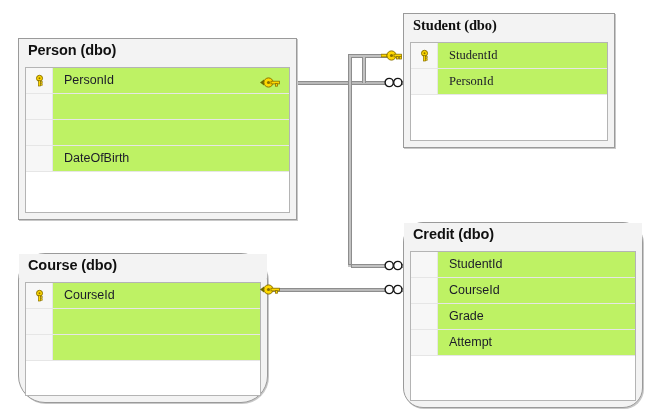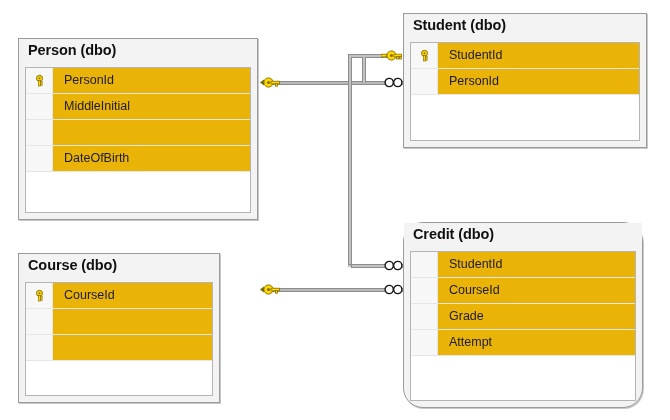--- a/index.html
+++ b/index.html
@@ -45,21 +45,21 @@
     box-sizing: border-box;
     background: #ffffff;
     border: 1px solid #b4b4b4;
     overflow: hidden;
   }
   .col-row {
     display: flex;
     height: 26px;
     box-sizing: border-box;
     border-bottom: 1px solid #e6e6e6;
-    background: #eab308;
+    background: #bef264;
   }
   .col-row.filler {
     border-bottom: none;
     flex: 1 1 auto;
     height: auto;
   }
   .key-cell {
     width: 27px;
     min-width: 27px;
     box-sizing: border-box;
@@ -186,52 +186,51 @@
   </div>
 
   <div class="rel-end" style="left:383px; top:283px;">
     <svg width="22" height="13" viewBox="0 0 22 13">
       <circle cx="6.2" cy="6.5" r="4.1" fill="#ffffff" stroke="#161616" stroke-width="1.4"></circle>
       <circle cx="14.8" cy="6.5" r="4.1" fill="#ffffff" stroke="#161616" stroke-width="1.4"></circle>
     </svg>
   </div>
 
   <div id="entities">
-      <div class="entity" style="left: 18px; top: 38px; width: 240px; height: 182px;">
+      <div class="entity" style="left: 18px; top: 38px; width: 279px; height: 182px;">
         <div class="entity-title">Person (dbo)</div>
         <div class="entity-grid">
           <div class="col-row">
             <div class="key-cell">
               <svg class="key-glyph" viewBox="0 0 13 13">
                 <circle cx="6.5" cy="4.3" r="3.0" fill="#ffd800" stroke="#8a7200" stroke-width="1"></circle>
                 <circle cx="6.5" cy="4.3" r="1.0" fill="#8a7200"></circle>
                 <rect x="5.4" y="6.4" width="2.2" height="5.6" fill="#ffd800" stroke="#8a7200" stroke-width="0.7"></rect>
                 <rect x="7.4" y="7.6" width="1.8" height="1.5" fill="#ffd800" stroke="#8a7200" stroke-width="0.6"></rect>
                 <rect x="7.4" y="9.8" width="1.8" height="1.5" fill="#ffd800" stroke="#8a7200" stroke-width="0.6"></rect>
               </svg>
             </div>
             <div class="col-name">PersonId</div>
           </div>
           <div class="col-row">
             <div class="key-cell"></div>
-            <div class="col-name">MiddleInitial</div>
           </div>
           <div class="col-row">
             <div class="key-cell"></div>
           </div>
           <div class="col-row">
             <div class="key-cell"></div>
             <div class="col-name">DateOfBirth</div>
           </div>
           <div class="col-row filler">
             <div class="key-cell"></div>
           </div>
         </div>
       </div>
-      <div class="entity" style="left: 403px; top: 13px; width: 244px; height: 135px;">
+      <div class="entity" style="left: 403px; top: 13px; width: 212px; height: 135px; font-family: Liberation Serif, serif;">
         <div class="entity-title">Student (dbo)</div>
         <div class="entity-grid">
           <div class="col-row">
             <div class="key-cell">
               <svg class="key-glyph" viewBox="0 0 13 13">
                 <circle cx="6.5" cy="4.3" r="3.0" fill="#ffd800" stroke="#8a7200" stroke-width="1"></circle>
                 <circle cx="6.5" cy="4.3" r="1.0" fill="#8a7200"></circle>
                 <rect x="5.4" y="6.4" width="2.2" height="5.6" fill="#ffd800" stroke="#8a7200" stroke-width="0.7"></rect>
                 <rect x="7.4" y="7.6" width="1.8" height="1.5" fill="#ffd800" stroke="#8a7200" stroke-width="0.6"></rect>
                 <rect x="7.4" y="9.8" width="1.8" height="1.5" fill="#ffd800" stroke="#8a7200" stroke-width="0.6"></rect>
@@ -241,21 +240,21 @@
           </div>
           <div class="col-row">
             <div class="key-cell"></div>
             <div class="col-name">PersonId</div>
           </div>
           <div class="col-row filler">
             <div class="key-cell"></div>
           </div>
         </div>
       </div>
-      <div class="entity" style="left: 18px; top: 253px; width: 202px; height: 150px;">
+      <div class="entity" style="left: 18px; top: 253px; width: 250px; height: 150px; border-radius: 27px;">
         <div class="entity-title">Course (dbo)</div>
         <div class="entity-grid">
           <div class="col-row">
             <div class="key-cell">
               <svg class="key-glyph" viewBox="0 0 13 13">
                 <circle cx="6.5" cy="4.3" r="3.0" fill="#ffd800" stroke="#8a7200" stroke-width="1"></circle>
                 <circle cx="6.5" cy="4.3" r="1.0" fill="#8a7200"></circle>
                 <rect x="5.4" y="6.4" width="2.2" height="5.6" fill="#ffd800" stroke="#8a7200" stroke-width="0.7"></rect>
                 <rect x="7.4" y="7.6" width="1.8" height="1.5" fill="#ffd800" stroke="#8a7200" stroke-width="0.6"></rect>
                 <rect x="7.4" y="9.8" width="1.8" height="1.5" fill="#ffd800" stroke="#8a7200" stroke-width="0.6"></rect>

